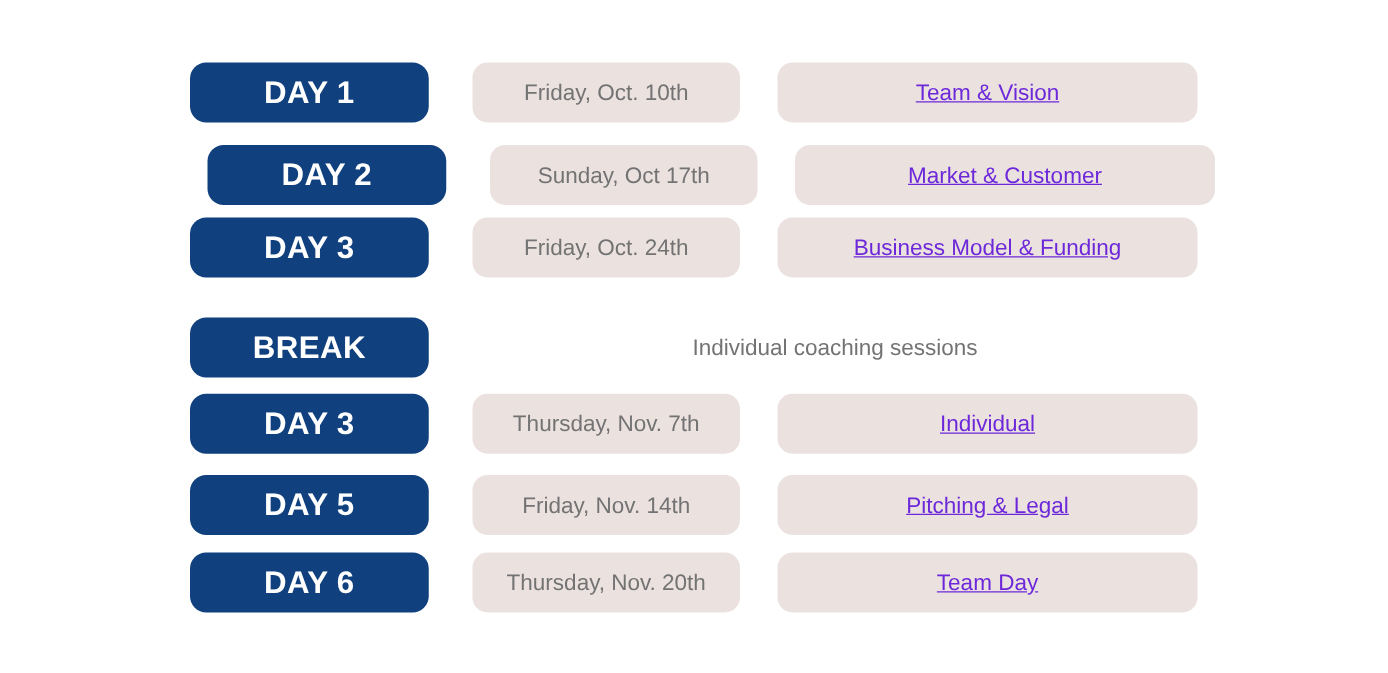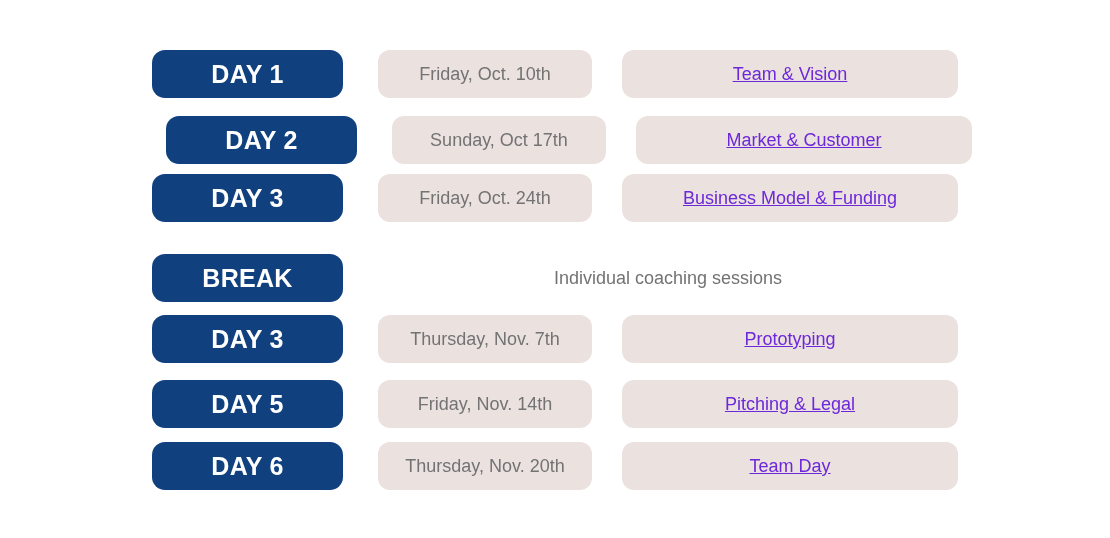--- a/index.html
+++ b/index.html
@@ -150,21 +150,21 @@
   </div>
 
   <div class="row" style="top:315px;">
     <div class="pill day-pill">
       <span class="day-label">DAY 3</span>
     </div>
     <div class="pill date-pill">
       <span class="date-label">Thursday, Nov. 7th</span>
     </div>
     <div class="pill topic-pill">
-      <span class="topic-label">Prototyping</span>
+      <span class="topic-label">Individual</span>
     </div>
   </div>
 
   <div class="row" style="top:380px;text-align:right;">
     <div class="pill day-pill">
       <span class="day-label">DAY 5</span>
     </div>
     <div class="pill date-pill">
       <span class="date-label">Friday, Nov. 14th</span>
     </div>

